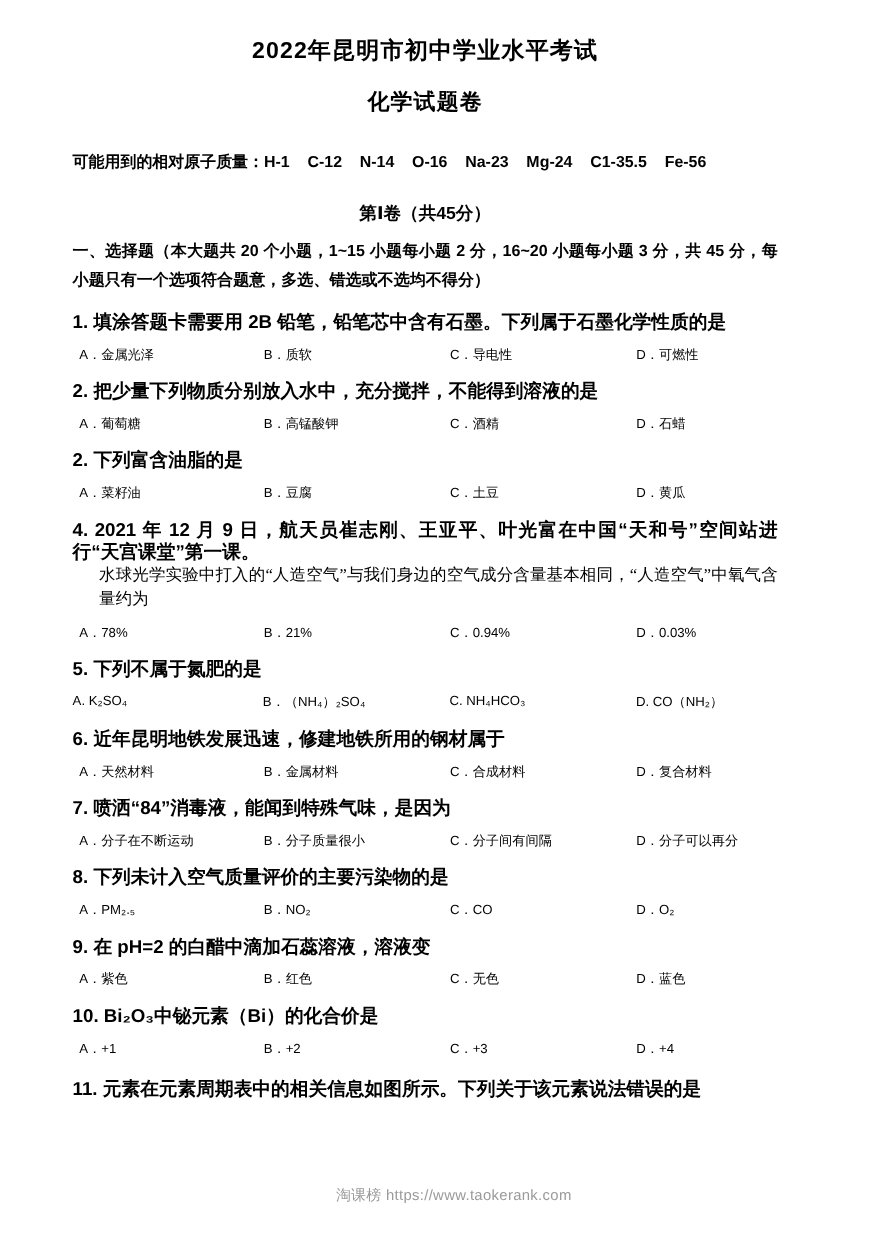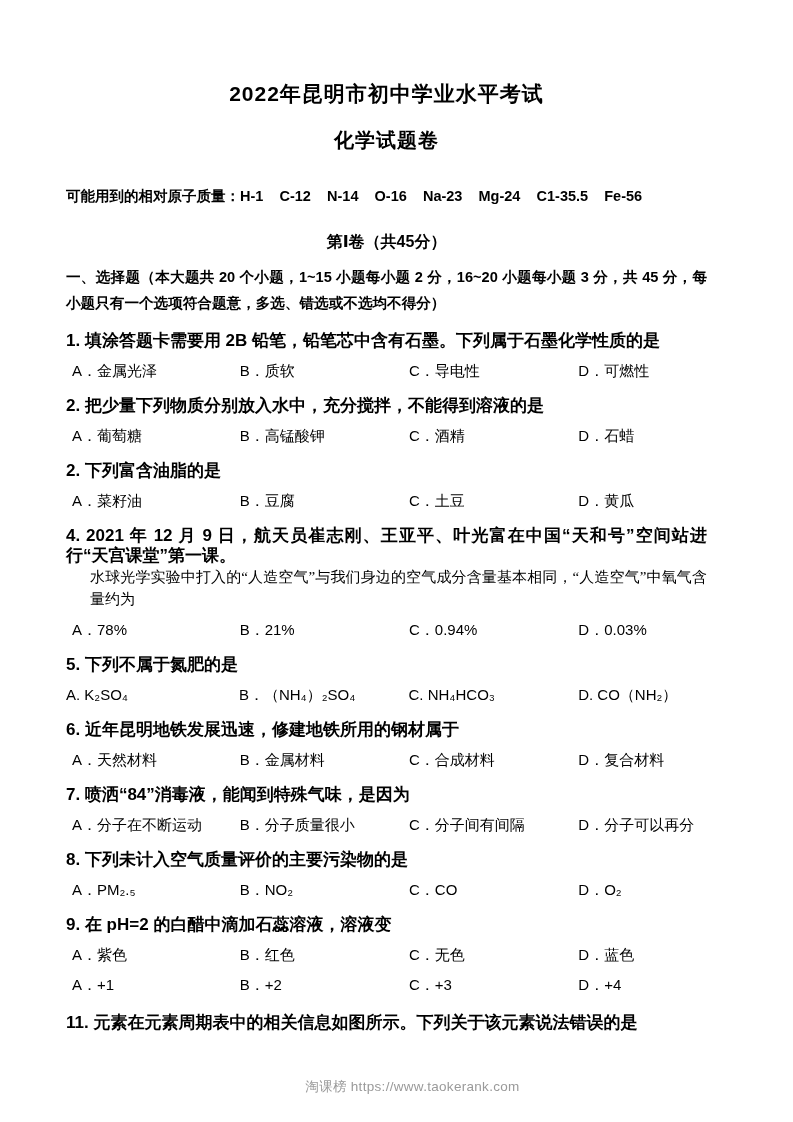--- a/index.html
+++ b/index.html
@@ -12,21 +12,21 @@
     height: 1122px;
     font-family: "Liberation Serif", "DejaVu Serif", serif;
     color: #000000;
     position: relative;
     overflow: hidden;
   }
   .page {
     width: 773px;
     height: 1122px;
     box-sizing: border-box;
-    padding: 72px 66px 0 66px;
+    padding: 24px 66px 0 66px;
     position: relative;
   }
   .title1 {
     text-align: center;
     font-size: 21px;
     font-weight: bold;
     letter-spacing: 1px;
     margin: 8px 0 0 0;
     font-family: "Liberation Sans", "DejaVu Sans", sans-serif;
   }
@@ -71,21 +71,21 @@
   }
   .qline2 {
     font-size: 15px;
     line-height: 22px;
     font-family: Liberation Serif, serif;
     text-align: justify;
     margin-left: 24px;
   }
   .opts {
     display: flex;
-    font-size: 15px;
+    font-size: 12px;
     margin-top: 11px;
     font-family: "Liberation Sans", "DejaVu Sans", sans-serif;
     gap: 28px;
   }
   .opts .o {
     box-sizing: border-box;
     padding-left: 6px;
   }
   .opts .o:nth-child(1) { width: 166px; }
   .opts .o:nth-child(2) { width: 168px; }
@@ -184,20 +184,21 @@
   </div>
 
   <div class="q">9. 在 pH=2 的白醋中滴加石蕊溶液，溶液变</div>
   <div class="opts">
     <div class="o">A．紫色</div>
     <div class="o">B．红色</div>
     <div class="o">C．无色</div>
     <div class="o">D．蓝色</div>
   </div>
 
+  <div class="q">10. Bi₂O₃中铋元素（Bi）的化合价是</div>
   <div class="opts">
     <div class="o">A．+1</div>
     <div class="o">B．+2</div>
     <div class="o">C．+3</div>
     <div class="o">D．+4</div>
   </div>
 
   <div class="q" style="margin-top:18px;">11. 元素在元素周期表中的相关信息如图所示。下列关于该元素说法错误的是</div>
 
   <div class="footer">淘课榜 https://www.taokerank.com</div>

